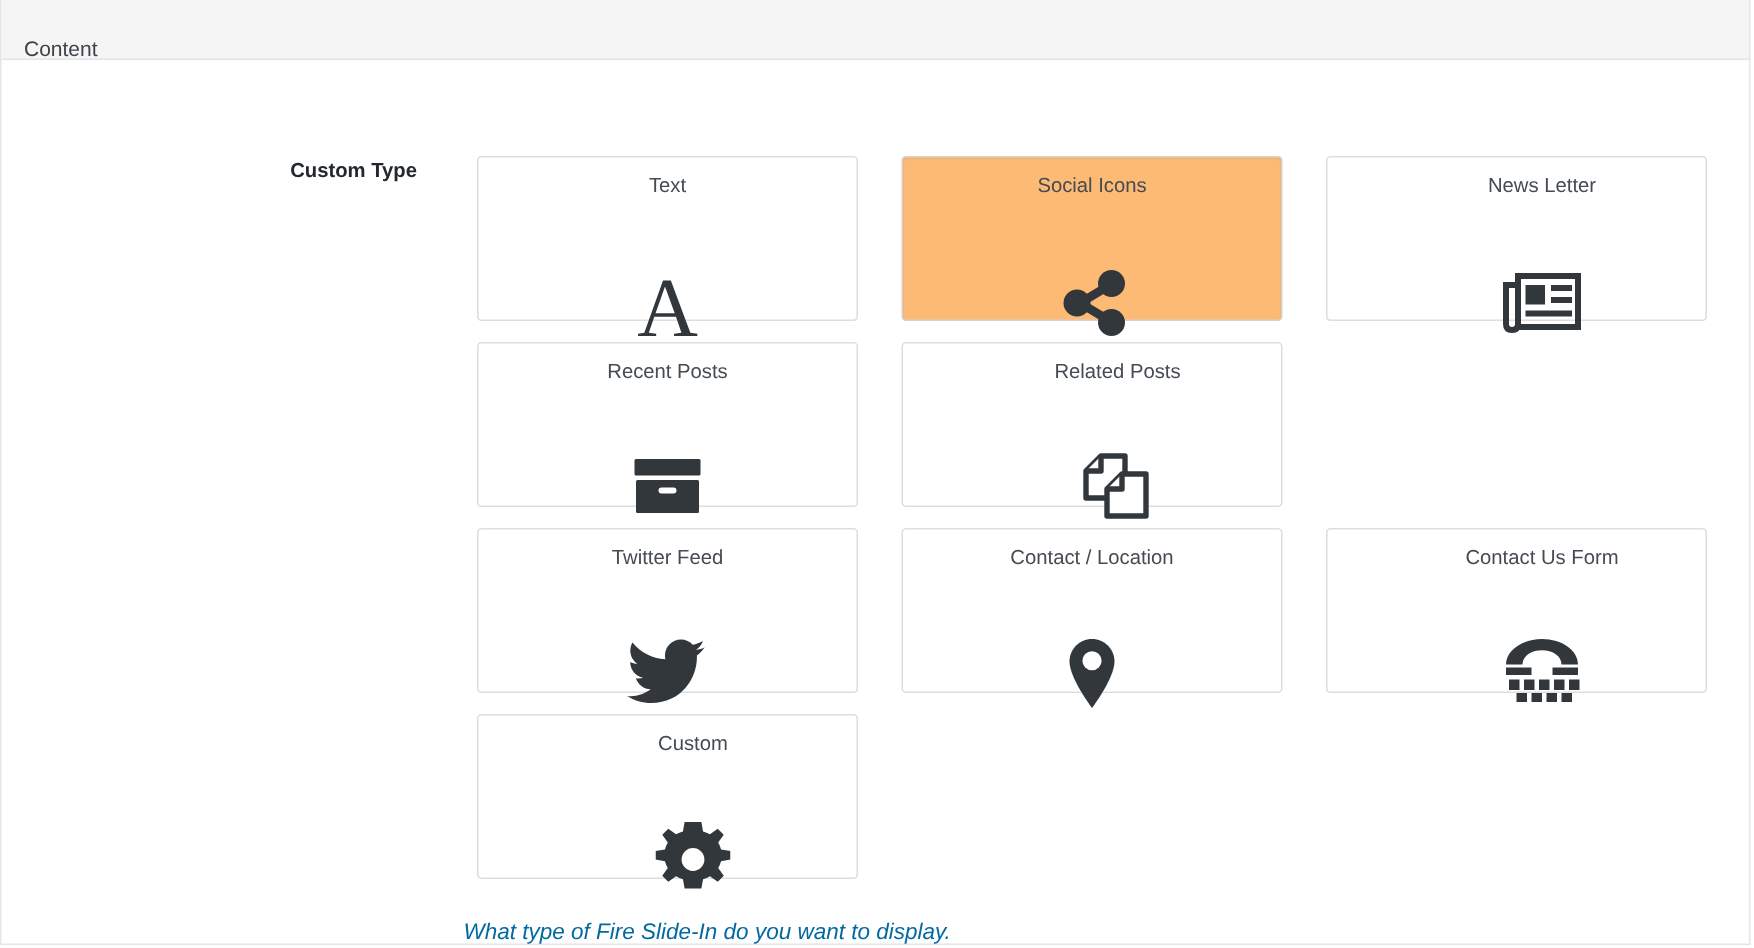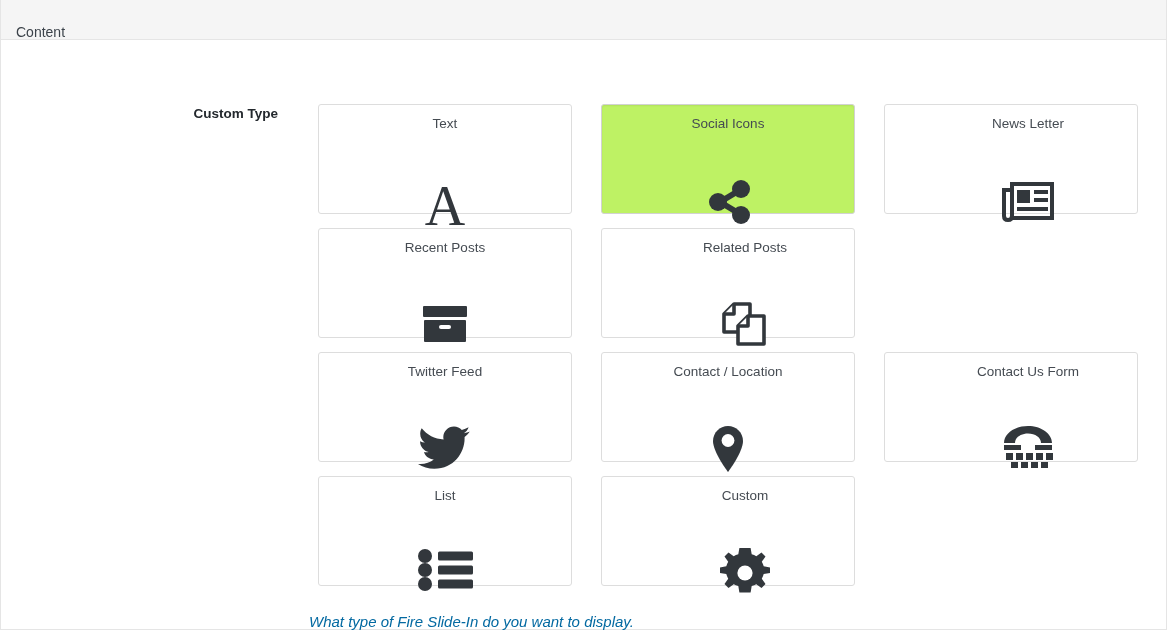--- a/index.html
+++ b/index.html
@@ -85,21 +85,21 @@
     display: flex;
     flex-direction: column;
     align-items: center;
     padding-top: 11px;
     cursor: pointer;
     position: relative;
     gap: 42px;
   }
   .tile:last-child { margin-right: 0; padding-left: 34px; }
   .tile.selected {
-    background: #bef264;
+    background: #fdba74;
     border-color: #d2d2d2;
     box-shadow: inset 0 1px 2px rgba(0,0,0,.07);
   }
   .tile-label {
     font-size: 13.5px;
     color: #454b52;
     line-height: 16px;
     margin-bottom: 2px;
     user-select: none;
   }
@@ -261,35 +261,20 @@
                 <rect x="42" y="38" width="7" height="6"></rect>
               </g>
             </svg>
           </span>
         </div>
 
       </div>
 
       <div class="tile-row">
 
-        <div class="tile">
-          <span class="tile-label">List</span>
-          <span class="tile-icon">
-            <svg width="56" height="44" viewBox="0 0 56 44">
-              <g fill="#32373c">
-                <circle cx="8" cy="8" r="7"></circle>
-                <circle cx="8" cy="22" r="7"></circle>
-                <circle cx="8" cy="36" r="7"></circle>
-                <rect x="21" y="3.5" width="35" height="9" rx="1.5"></rect>
-                <rect x="21" y="17.5" width="35" height="9" rx="1.5"></rect>
-                <rect x="21" y="31.5" width="35" height="9" rx="1.5"></rect>
-              </g>
-            </svg>
-          </span>
-        </div>
 
         <div class="tile">
           <span class="tile-label">Custom</span>
           <span class="tile-icon">
             <svg width="50" height="50" viewBox="0 0 50 50">
               <path fill="#32373c" d="M25 0 l5.6 0 1.1 6.3 a19.6 19.6 0 0 1 4.6 1.9 l5.2 -3.7 4 4 -3.7 5.2 a19.6 19.6 0 0 1 1.9 4.6 l6.3 1.1 0 5.6 -6.3 1.1 a19.6 19.6 0 0 1 -1.9 4.6 l3.7 5.2 -4 4 -5.2 -3.7 a19.6 19.6 0 0 1 -4.6 1.9 l-1.1 6.3 -5.6 0 -5.6 0 -1.1 -6.3 a19.6 19.6 0 0 1 -4.6 -1.9 l-5.2 3.7 -4 -4 3.7 -5.2 a19.6 19.6 0 0 1 -1.9 -4.6 l-6.3 -1.1 0 -5.6 6.3 -1.1 a19.6 19.6 0 0 1 1.9 -4.6 l-3.7 -5.2 4 -4 5.2 3.7 a19.6 19.6 0 0 1 4.6 -1.9 l1.1 -6.3 z"></path>
               <circle cx="25" cy="25" r="7.6" fill="#ffffff"></circle>
             </svg>
           </span>
         </div>

